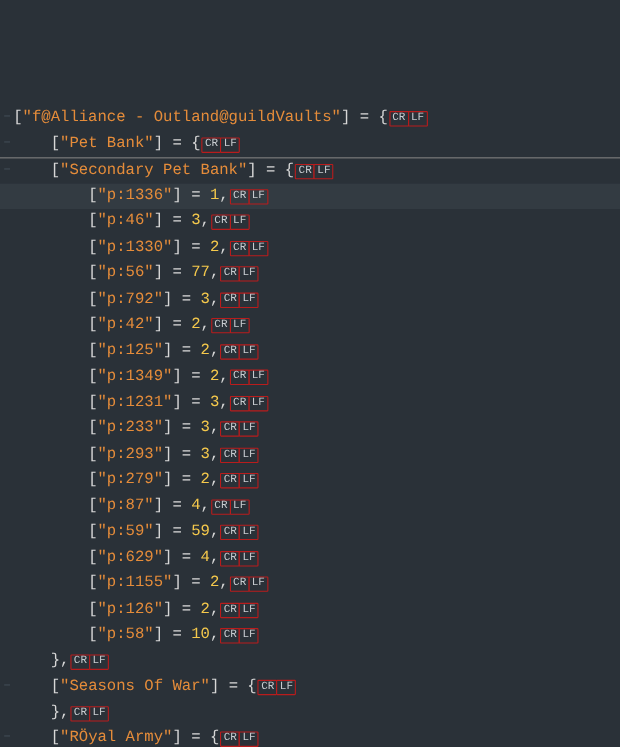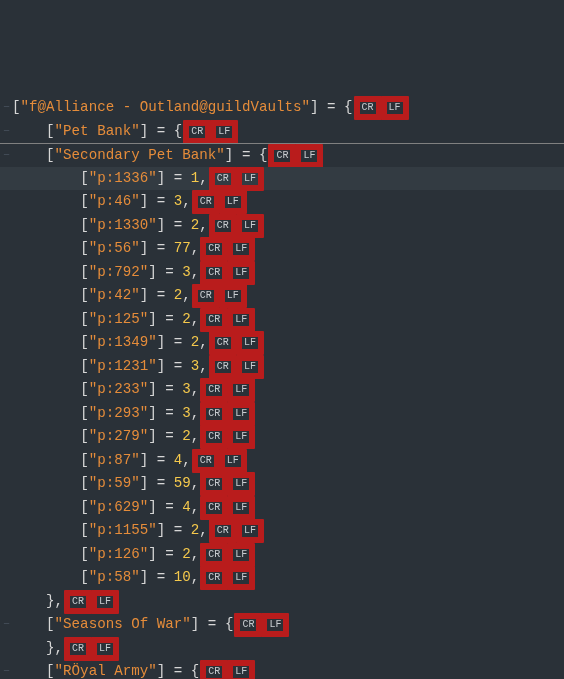--- a/index.html
+++ b/index.html
@@ -31,21 +31,21 @@
   .punct  { color: #d7d7d7; }
   .str    { color: #e58c3a; } 
   .num    { color: #f5c94c; } 
   .op     { color: #d7d7d7; }
   .eol {
     display: inline-block;
     margin-left: 2px;
   }
   .eol .box {
     display: inline-block;
-    border: 6px solid #b91c1c;
+    border: 1px solid #b91c1c;
     color: #c9cdd1;
     background: #2a3138;
     font-size: 10px;
     line-height: 12px;
     padding: 0 2px;
     border-radius: 1px;
     margin-left: -1px;
     vertical-align: 1px;
   }
   .hl .eol .box { background: #333b42; }

